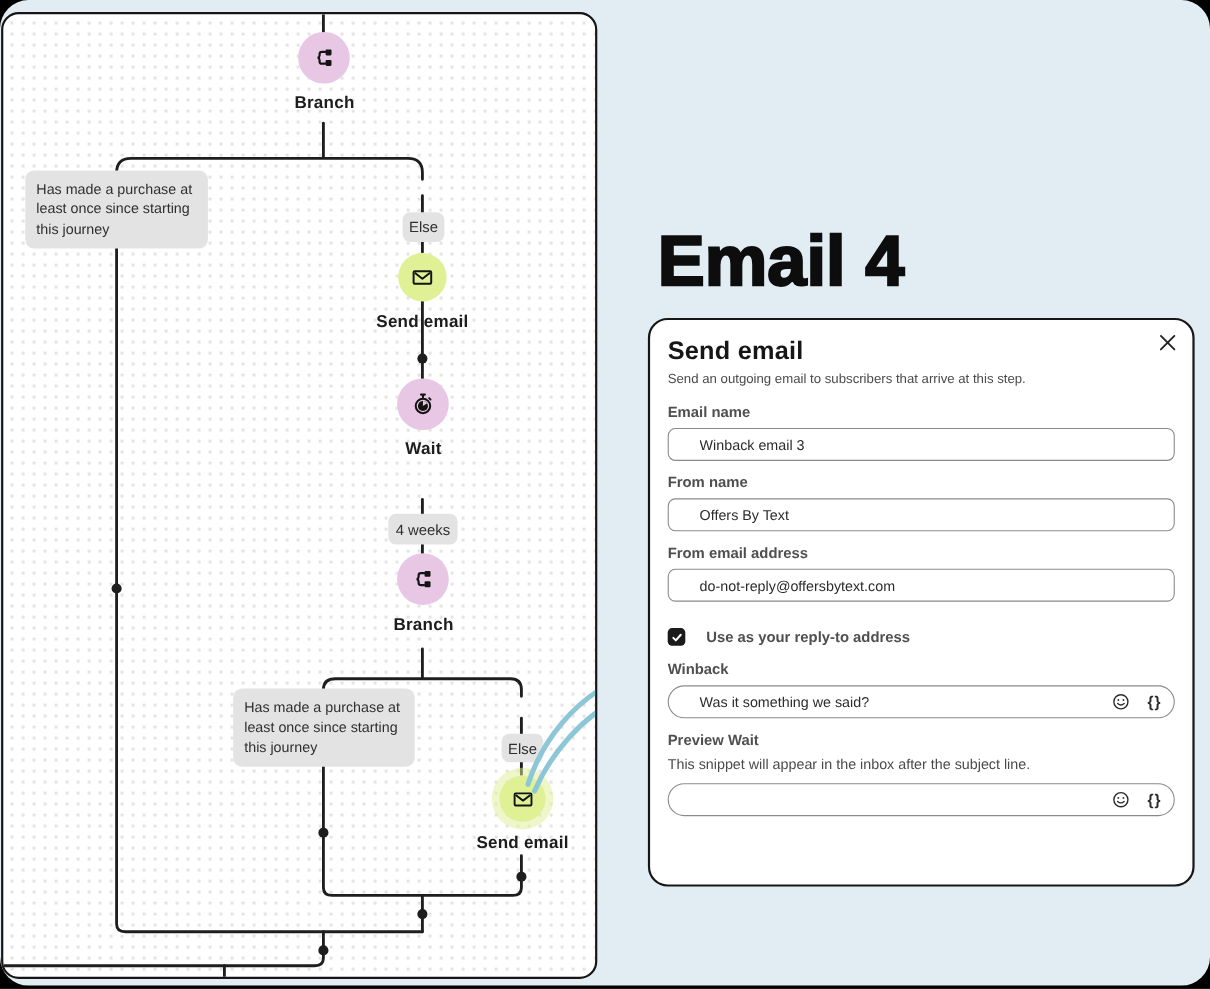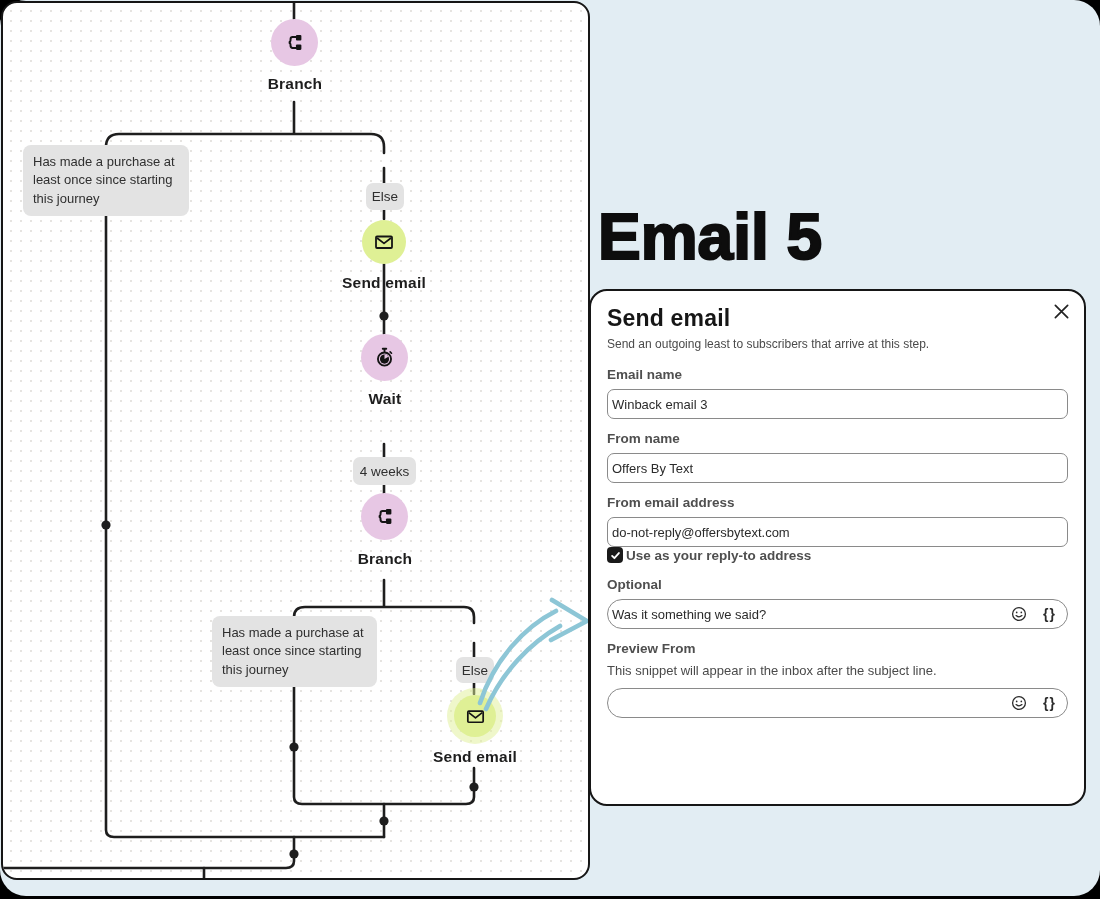--- a/index.html
+++ b/index.html
@@ -8,21 +8,21 @@
     background:#000;
     font-family:"Liberation Sans", sans-serif;
     position:relative;overflow:hidden;
   }
   .page{
     position:absolute;left:0;top:0;width:1100px;height:896px;
     background:#e2edf3;border-radius:26px;
   }
   
   .canvas{
-    position:absolute;left:1px;top:1px;width:589px;height:879px;
+    position:absolute;left:1px;top:11px;width:542px;height:879px;
     background:#fff;
     background-image:radial-gradient(#e6e4e1 1.3px, transparent 1.45px);
     background-size:10px 10px;background-position:3px 3px;
     border:2px solid #161616;border-radius:16px;
     box-sizing:border-box;overflow:hidden;
   }
   .connectors, .arrow-svg{position:absolute;left:0;top:0;pointer-events:none;}
   .node{
     position:absolute;border-radius:50%;
     display:flex;align-items:center;justify-content:center;
@@ -60,32 +60,32 @@
     position:absolute;right:12px;top:9px;width:22px;height:22px;
     display:flex;align-items:center;justify-content:center;cursor:pointer;
   }
   .panel-title{font-size:23px;font-weight:800;color:#161616;letter-spacing:.2px;}
   .panel-subtitle{font-size:12px;color:#4a4a4a;margin-top:5px;margin-bottom:16px;}
   .field-group{margin-bottom:12px;}
   .field-label{font-size:13.5px;font-weight:700;color:#4f4f4f;margin-bottom:7px;}
   .field-input{
     width:100%;height:30px;box-sizing:border-box;
     border:1.5px solid #8a8a8a;border-radius:7px;
-    padding:0 4px;font-size:13px;color:#2b2b2b;background:#fff;
+    padding:0 28px;font-size:13px;color:#2b2b2b;background:#fff;
     font-family:"Liberation Sans", sans-serif;outline:none;
   }
   .input-wrap{position:relative;}
   .input-wrap .field-input{padding-right:78px;border-radius:15px;}
   .input-icons{
     position:absolute;right:12px;top:0;height:30px;
     display:flex;align-items:center;gap:16px;
   }
   .icon-btn{display:flex;align-items:center;cursor:pointer;}
   .braces{font-size:14px;font-weight:700;color:#2b2b2b;letter-spacing:1px;}
-  .checkbox-row{display:flex;align-items:center;gap:3px;margin:0 0 14px 0;}
+  .checkbox-row{display:flex;align-items:center;gap:19px;margin:24px 0 14px 0;}
   .checkbox{
     width:16px;height:16px;background:#1a1a1a;border-radius:4px;
     display:flex;align-items:center;justify-content:center;cursor:pointer;flex:0 0 auto;
   }
   .checkbox svg{visibility:hidden;}
   .checkbox[data-checked="true"] svg{visibility:visible;}
   .checkbox-label{font-size:13.5px;font-weight:700;color:#4f4f4f;}
   .helper-text{font-size:13px;color:#4a4a4a;margin:2px 0 10px 0;}
 </style>
 </head>
@@ -178,31 +178,31 @@
 
     <svg class="arrow-svg" width="589" height="879" viewBox="0 0 589 879" fill="none">
       <g stroke="#8dc6d6" stroke-width="4.6" stroke-linecap="round" stroke-linejoin="round">
         <path d="M477 700 C 491 657, 521 624, 553 608"></path>
         <path d="M483 706 C 499 669, 527 640, 557 623"></path>
         <path d="M549 597 L584 618 L548 637"></path>
       </g>
     </svg>
   </div>
 
-  <div class="heading">Email 5</div>
+  <div class="heading">Email 4</div>
 
   <div class="panel">
     <div class="panel-close">
       <svg width="17" height="17" viewBox="0 0 18 18">
         <path d="M2.5 2.5 L15.5 15.5 M15.5 2.5 L2.5 15.5" stroke="#222" stroke-width="1.8" stroke-linecap="round"></path>
       </svg>
     </div>
 
     <div class="panel-title">Send email</div>
-    <div class="panel-subtitle">Send an outgoing least to subscribers that arrive at this step.</div>
+    <div class="panel-subtitle">Send an outgoing email to subscribers that arrive at this step.</div>
 
     <div class="field-group">
       <div class="field-label">Email name</div>
       <input class="field-input" type="text" value="Winback email 3" style="">
     </div>
 
 
     <div class="field-group">
       <div class="field-label">From name</div>
       <input class="field-input" type="text" value="Offers By Text" style="">
@@ -216,39 +216,39 @@
     <div class="checkbox-row">
       <span class="checkbox" data-checked="true">
         <svg width="11" height="11" viewBox="0 0 12 12">
           <path d="M2.3 6.4 L4.8 8.9 L9.7 3.3" stroke="#fff" stroke-width="2" fill="none" stroke-linecap="round" stroke-linejoin="round"></path>
         </svg>
       </span>
       <span class="checkbox-label">Use as your reply-to address</span>
     </div>
 
     <div class="field-group">
-      <div class="field-label">Optional</div>
+      <div class="field-label">Winback</div>
       <div class="input-wrap">
         <input class="field-input" type="text" value="Was it something we said?" style="">
         <div class="input-icons">
           <span class="icon-btn">
             <svg width="16" height="16" viewBox="0 0 20 20">
               <circle cx="10" cy="10" r="8" fill="none" stroke="#2b2b2b" stroke-width="1.6"></circle>
               <circle cx="7.1" cy="8" r="1.05" fill="#2b2b2b"></circle>
               <circle cx="12.9" cy="8" r="1.05" fill="#2b2b2b"></circle>
               <path d="M6.3 12 Q10 15.2 13.7 12" fill="none" stroke="#2b2b2b" stroke-width="1.6" stroke-linecap="round"></path>
             </svg>
           </span>
           <span class="icon-btn braces">{}</span>
         </div>
       </div>
     </div>
 
     <div class="field-group">
-      <div class="field-label">Preview From</div>
+      <div class="field-label">Preview Wait</div>
       <div class="helper-text">This snippet will appear in the inbox after the subject line.</div>
       <div class="input-wrap">
         <input class="field-input" type="text" value="" style="">
         <div class="input-icons">
           <span class="icon-btn">
             <svg width="16" height="16" viewBox="0 0 20 20">
               <circle cx="10" cy="10" r="8" fill="none" stroke="#2b2b2b" stroke-width="1.6"></circle>
               <circle cx="7.1" cy="8" r="1.05" fill="#2b2b2b"></circle>
               <circle cx="12.9" cy="8" r="1.05" fill="#2b2b2b"></circle>
               <path d="M6.3 12 Q10 15.2 13.7 12" fill="none" stroke="#2b2b2b" stroke-width="1.6" stroke-linecap="round"></path>

